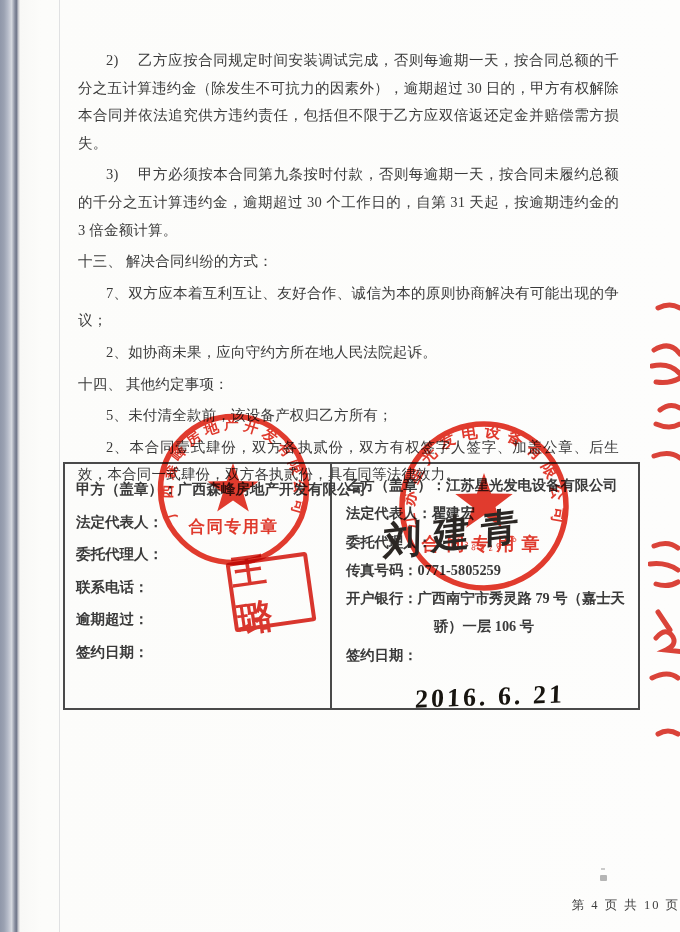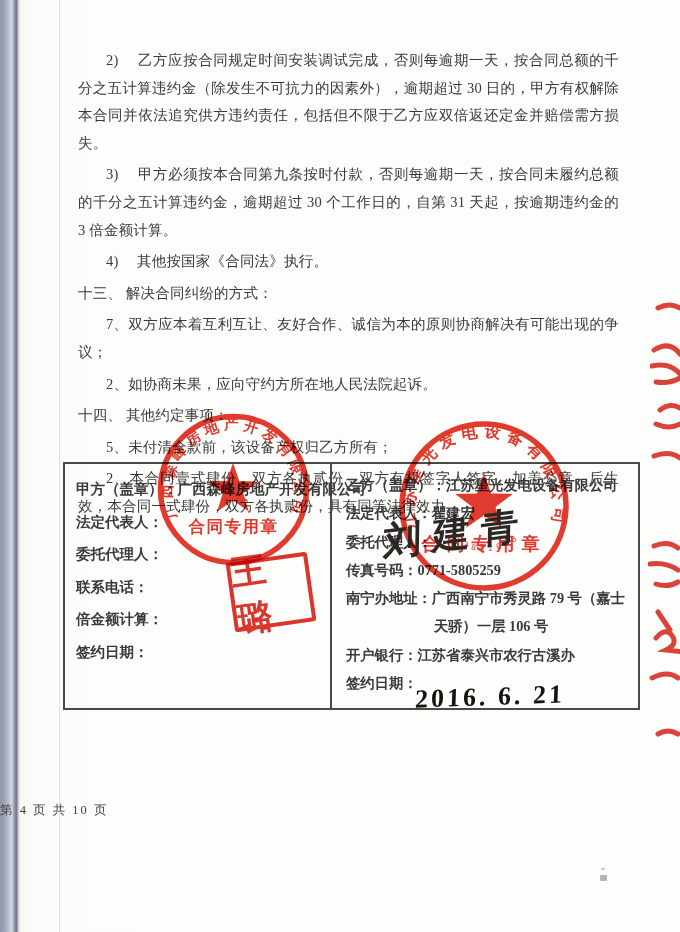--- a/index.html
+++ b/index.html
@@ -31,39 +31,38 @@
   
   .name-seal{position:absolute;left:230px;top:557px;width:74px;height:62px;border:4px solid #d8251c;
              border-radius:3px;transform:rotate(-8deg);display:flex;align-items:center;justify-content:center;
              color:#d8251c;font-weight:bold;font-size:35px;letter-spacing:3px;mix-blend-mode:multiply;opacity:.92;}
   
   .hand-sign{position:absolute;left:383px;top:508px;font-size:38px;font-weight:bold;color:#2b2724;
              transform:rotate(-7deg) skewX(-8deg);letter-spacing:11px;white-space:nowrap;}
   .hand-date{position:absolute;left:415px;top:682px;font-size:26px;font-weight:bold;color:#17140f;
              transform:rotate(-2deg) skewX(-4deg);letter-spacing:3px;white-space:nowrap;}
   
-  .footer{position:absolute;left:0;top:802px;width:100%;text-align:left;font-size:12.5px;
+  .footer{position:absolute;left:0;top:897px;width:100%;text-align:right;font-size:12.5px;
           letter-spacing:2px;color:#3d3d3d;}
   
   .margin-marks{position:absolute;}
   .smudge{position:absolute;left:600px;top:875px;width:7px;height:6px;background:#6e6e6e;opacity:.5;border-radius:1px;}
   .smudge2{position:absolute;left:601px;top:868px;width:4px;height:2px;background:#9a9a9a;opacity:.5;}
 </style>
 </head>
 <body>
 
 <div class="page">
 
   <div class="scan-edge"></div>
   <div class="crease"></div>
 
   <div class="clauses">
     <p>2)　 乙方应按合同规定时间安装调试完成，否则每逾期一天，按合同总额的千分之五计算违约金（除发生不可抗力的因素外），逾期超过 30 日的，甲方有权解除本合同并依法追究供方违约责任，包括但不限于乙方应双倍返还定金并赔偿需方损失。</p>
     <p>3)　 甲方必须按本合同第九条按时付款，否则每逾期一天，按合同未履约总额的千分之五计算违约金，逾期超过 30 个工作日的，自第 31 天起，按逾期违约金的 3 倍金额计算。</p>
-    <p>4)　 其他按国家《合同法》执行。</p>
     <p class="head">十三、 解决合同纠纷的方式：</p>
     <p>7、双方应本着互利互让、友好合作、诚信为本的原则协商解决有可能出现的争议；</p>
     <p>2、如协商未果，应向守约方所在地人民法院起诉。</p>
     <p class="head">十四、 其他约定事项：</p>
     <p>5、未付清全款前，该设备产权归乙方所有；</p>
     <p>2、本合同壹式肆份，双方各执贰份，双方有权签字人签字、加盖公章、后生效，本合同一式肆份，双方各执贰份，具有同等法律效力。</p>
   </div>
 
   <div class="sig-table">
     <div class="col-a">
@@ -73,44 +72,41 @@
       <div class="trow">
         <span class="flabel">法定代表人：</span><span class="fvalue"></span>
       </div>
       <div class="trow">
         <span class="flabel">委托代理人：</span><span class="fvalue"></span>
       </div>
       <div class="trow">
         <span class="flabel">联系电话：</span><span class="fvalue"></span>
       </div>
       <div class="trow">
-        <span class="flabel">倍金额计算：</span><span class="fvalue"></span>
+        <span class="flabel">逾期超过：</span><span class="fvalue"></span>
       </div>
       <div class="trow">
         <span class="flabel">签约日期：</span><span class="fvalue"></span>
       </div>
     </div>
     <div class="col-b">
       <div class="trow">
         <span class="flabel">乙方（盖章）：</span><span class="fvalue strong">江苏星光发电设备有限公司</span>
       </div>
       <div class="trow">
         <span class="flabel">法定代表人：</span><span class="fvalue">瞿建宏</span>
       </div>
       <div class="trow">
         <span class="flabel">委托代理人：</span><span class="fvalue"></span>
       </div>
       <div class="trow">
         <span class="flabel">传真号码：</span><span class="fvalue">0771-5805259</span>
       </div>
       <div class="trow hang">
-        <span class="flabel">南宁办地址：</span><span class="fvalue">广西南宁市秀灵路 79 号（嘉士天骄）一层 106 号</span>
-      </div>
-      <div class="trow">
-        <span class="flabel">开户银行：</span><span class="fvalue">江苏省泰兴市农行古溪办</span>
+        <span class="flabel">开户银行：</span><span class="fvalue">广西南宁市秀灵路 79 号（嘉士天骄）一层 106 号</span>
       </div>
       <div class="trow">
         <span class="flabel">签约日期：</span><span class="fvalue"></span>
       </div>
     </div>
   </div>
 
   <svg class="seal-svg" style="left:151px;top:407px" width="165" height="165" viewBox="0 0 165 165">
     <defs>
         <path id="arcA" d="M 26 110 A 62 62 0 1 1 139 110" fill="none"></path>

